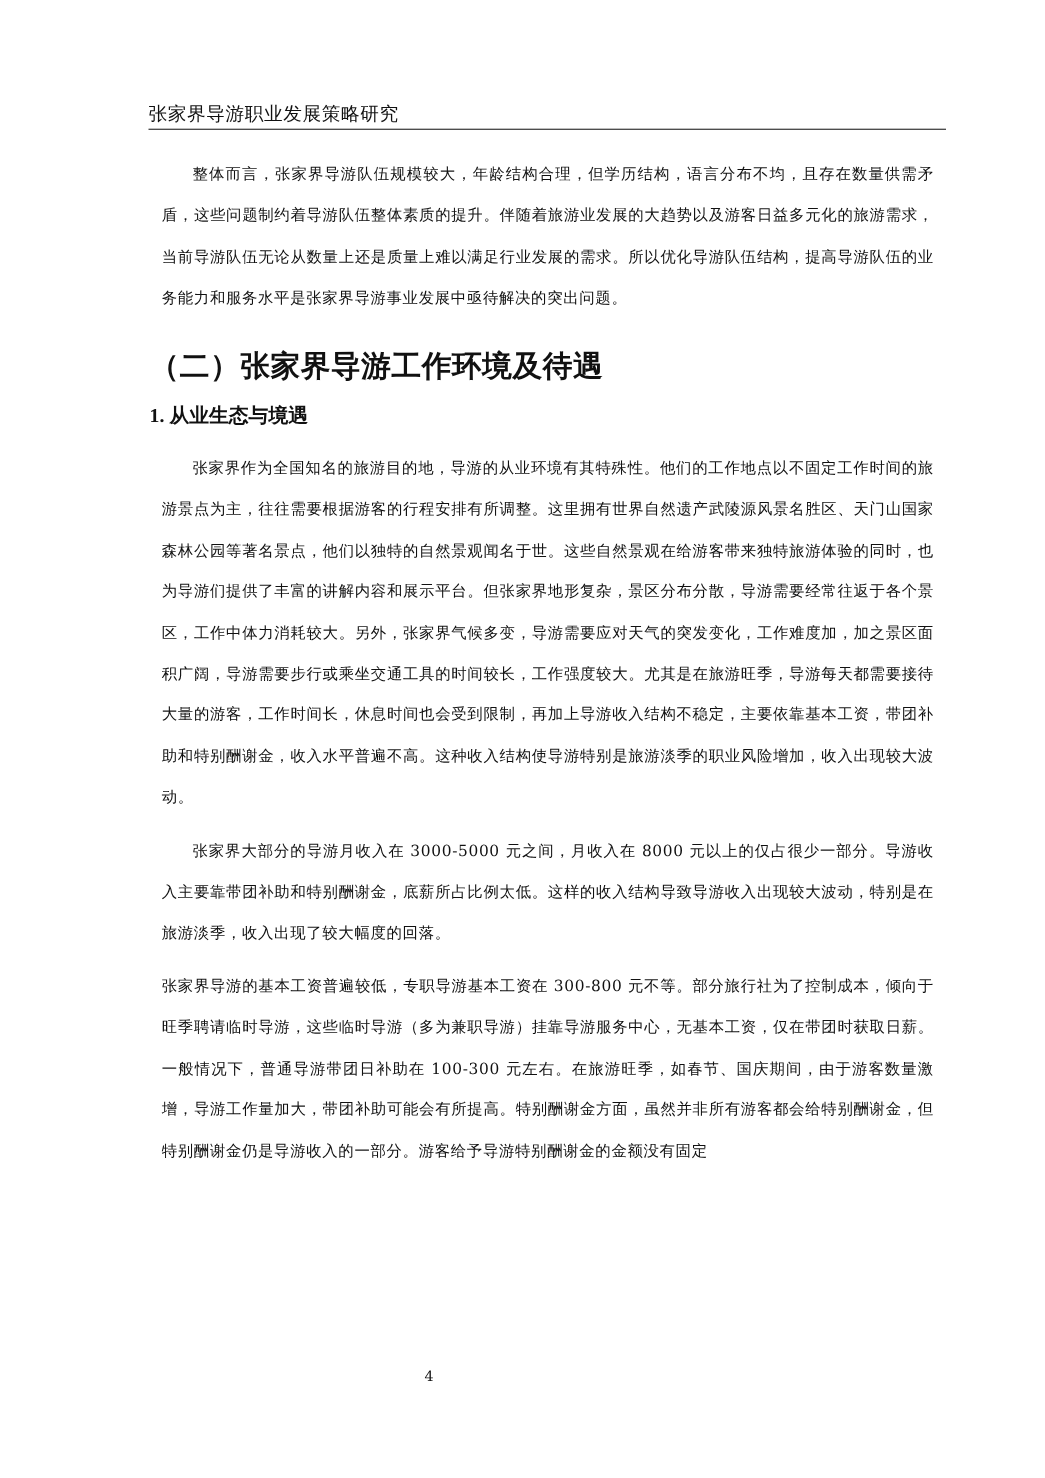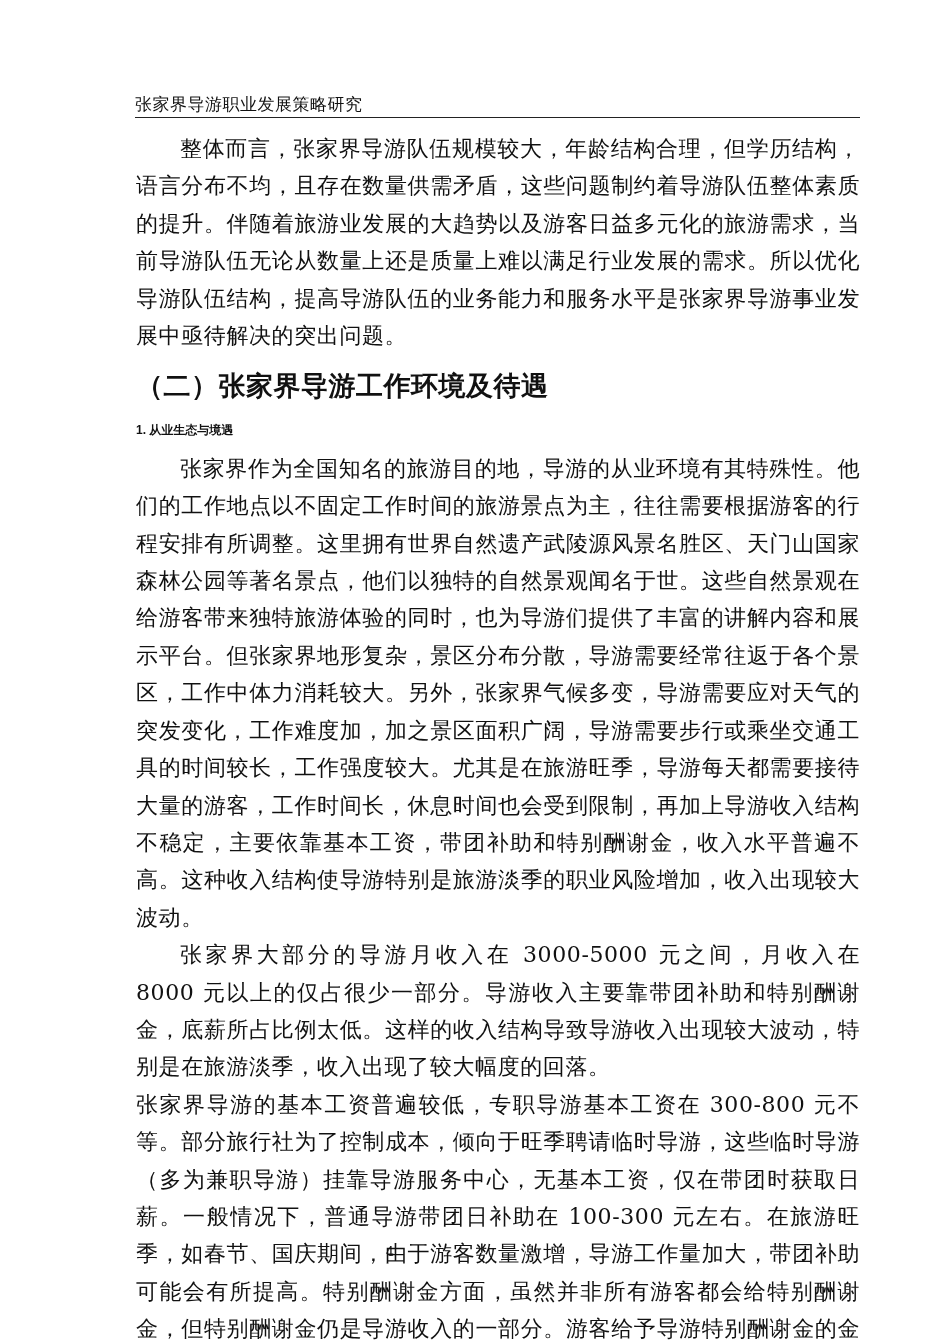--- a/index.html
+++ b/index.html
@@ -4,27 +4,27 @@
 <style>
   html, body { margin: 0; padding: 0; background: #ffffff; }
   body { width: 950px; height: 1344px; position: relative; overflow: hidden;
          font-family: "DejaVu Serif", "Liberation Serif", serif; color: #111; }
   .page-header { position: absolute; left: 135px; top: 92px; width: 725px;
                  text-align: left; font-size: 17px; line-height: 24px;
                  letter-spacing: 0.5px; }
   .header-rule { position: absolute; left: 135px; top: 117px; width: 725px;
                  height: 0; border-top: 1.3px solid #222; }
   .body { position: absolute; left: 136px; top: 130px; width: 724px; }
-  .para { margin: 0; font-size: 22px; line-height: 37.4px; text-indent: 2em;
+  .para { margin: 11px; font-size: 14px; line-height: 37.4px; text-indent: 2em;
           text-align: justify; letter-spacing: 0.6px; }
   .h2 { margin: 0; padding-top: 14px; padding-bottom: 8px;
         font-family: "DejaVu Sans", "Liberation Sans", sans-serif;
         font-size: 27px; line-height: 36px; letter-spacing: 0.5px; }
-  .h3 { margin: 0; font-family: Liberation Sans, sans-serif;
-        font-size: 12px; line-height: 37.4px; }
+  .h3 { margin: 0; font-family: Liberation Serif, serif;
+        font-size: 18px; line-height: 37.4px; }
   .page-number { position: absolute; left: 380px; top: 1244px; width: 20px;
                  text-align: center; font-size: 13px; }
 </style>
 </head>
 <body>
 
 <div class="page-header">张家界导游职业发展策略研究</div>
 <div class="header-rule"></div>
 
 <div class="body">

